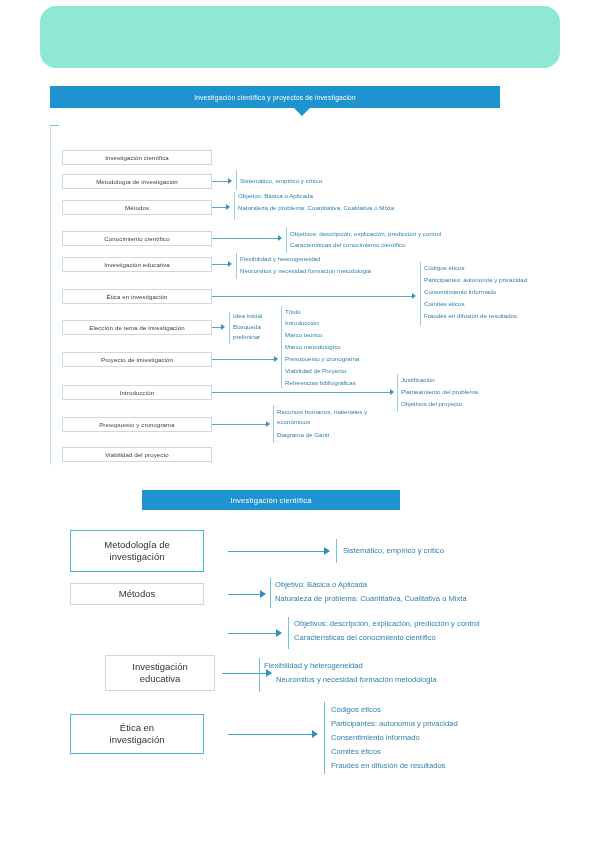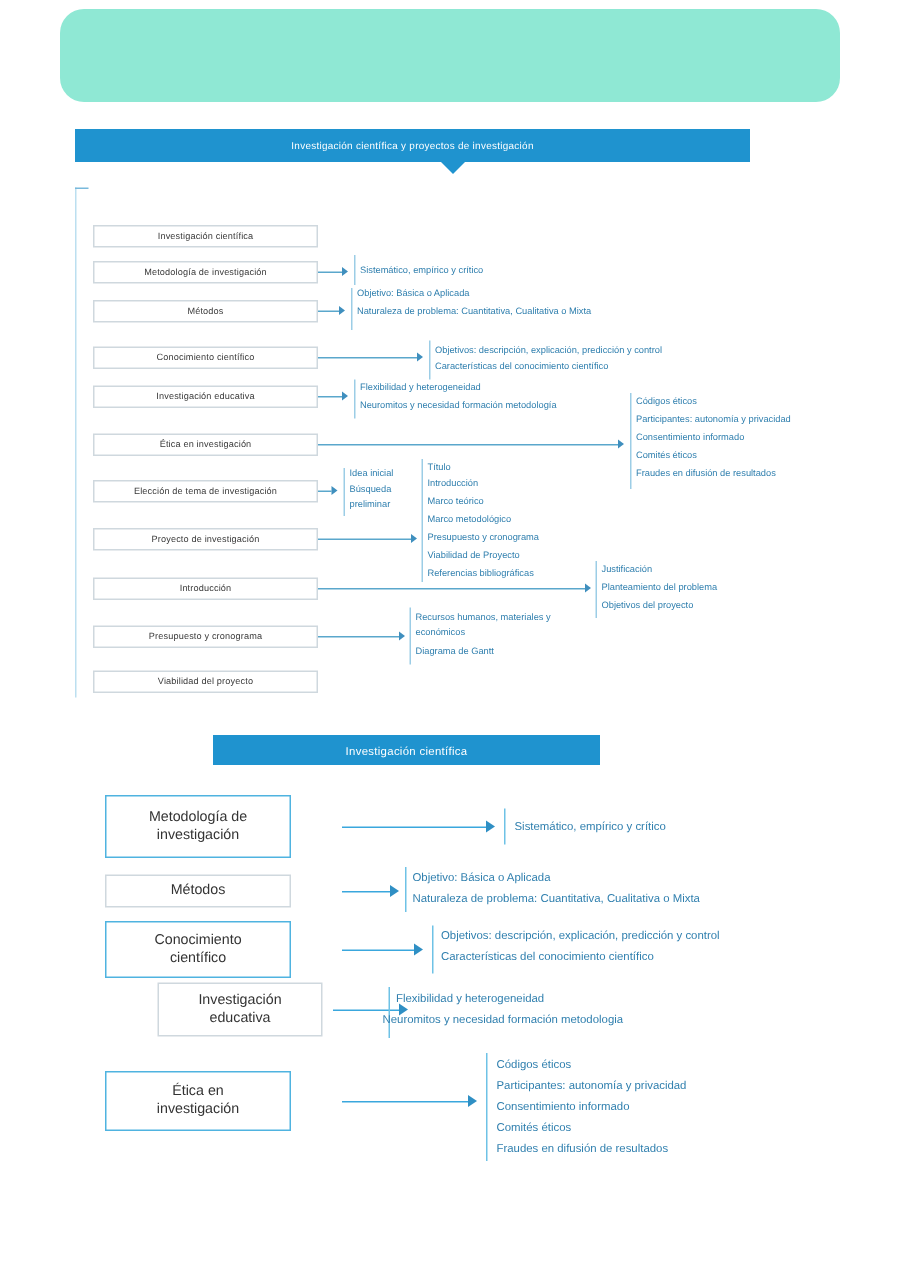--- a/index.html
+++ b/index.html
@@ -134,21 +134,21 @@
     font-size: 6.2px;
     line-height: 9.6px;
     color: #2f7fae;
     white-space: nowrap;
   }
 
   
   .bbox {
     position: absolute;
     left: 70px;
-    width: 124px;
+    width: 134px;
     border: 1px solid #4fb3e0;
     background: #ffffff;
     box-sizing: border-box;
     display: flex;
     align-items: center;
     justify-content: center;
     text-align: center;
     font-size: 9.5px;
     color: #333333;
     line-height: 12px;
@@ -282,39 +282,35 @@
 
   <div class="bbox plain" style="top:583px; height:22px">
     <span style="white-space:pre-line">Métodos</span>
   </div>
   <div class="bline" style="left:228px; top:594px; width:32px"></div>
   <div class="barrow" style="left:260px; top:590px"></div>
   <div class="bvrule" style="left:270px; top:578px; height:30px"></div>
   <div class="bnote" style="left:275px; top:579px">Objetivo: Básica o Aplicada</div>
   <div class="bnote" style="left:275px; top:593px">Naturaleza de problema: Cuantitativa, Cualitativa o Mixta</div>
 
-  <div class="bbox" style="top:614px; height:38px">
-    <span style="white-space:pre-line">Conocimiento
-científico</span>
-  </div>
   <div class="bline" style="left:228px; top:633px; width:48px"></div>
   <div class="barrow" style="left:276px; top:629px"></div>
   <div class="bvrule" style="left:288px; top:617px; height:32px"></div>
   <div class="bnote" style="left:294px; top:618px">Objetivos: descripción, explicación, predicción y control</div>
   <div class="bnote" style="left:294px; top:632px">Características del conocimiento científico</div>
 
   <div class="bbox plain" style="left:105px; width:110px; top:655px; height:36px">
     <span style="white-space:pre-line">Investigación
 educativa</span>
   </div>
   <div class="bline" style="left:222px; top:673px; width:44px"></div>
   <div class="barrow" style="left:266px; top:669px"></div>
   <div class="bvrule" style="left:259px; top:658px; height:34px"></div>
   <div class="bnote" style="left:264px; top:660px">Flexibilidad y heterogeneidad</div>
-  <div class="bnote" style="left:255px; top:674px">Neuromitos y necesidad formación metodologia</div>
+  <div class="bnote" style="left:276px; top:674px">Neuromitos y necesidad formación metodologia</div>
 
   <div class="bbox" style="top:714px; height:40px">
     <span style="white-space:pre-line">Ética en
 investigación</span>
   </div>
   <div class="bline" style="left:228px; top:734px; width:84px"></div>
   <div class="barrow" style="left:312px; top:730px"></div>
   <div class="bvrule" style="left:324px; top:702px; height:72px"></div>
   <div class="bnote" style="left:331px; top:704px">Códigos éticos</div>
   <div class="bnote" style="left:331px; top:718px">Participantes: autonomía y privacidad</div>

